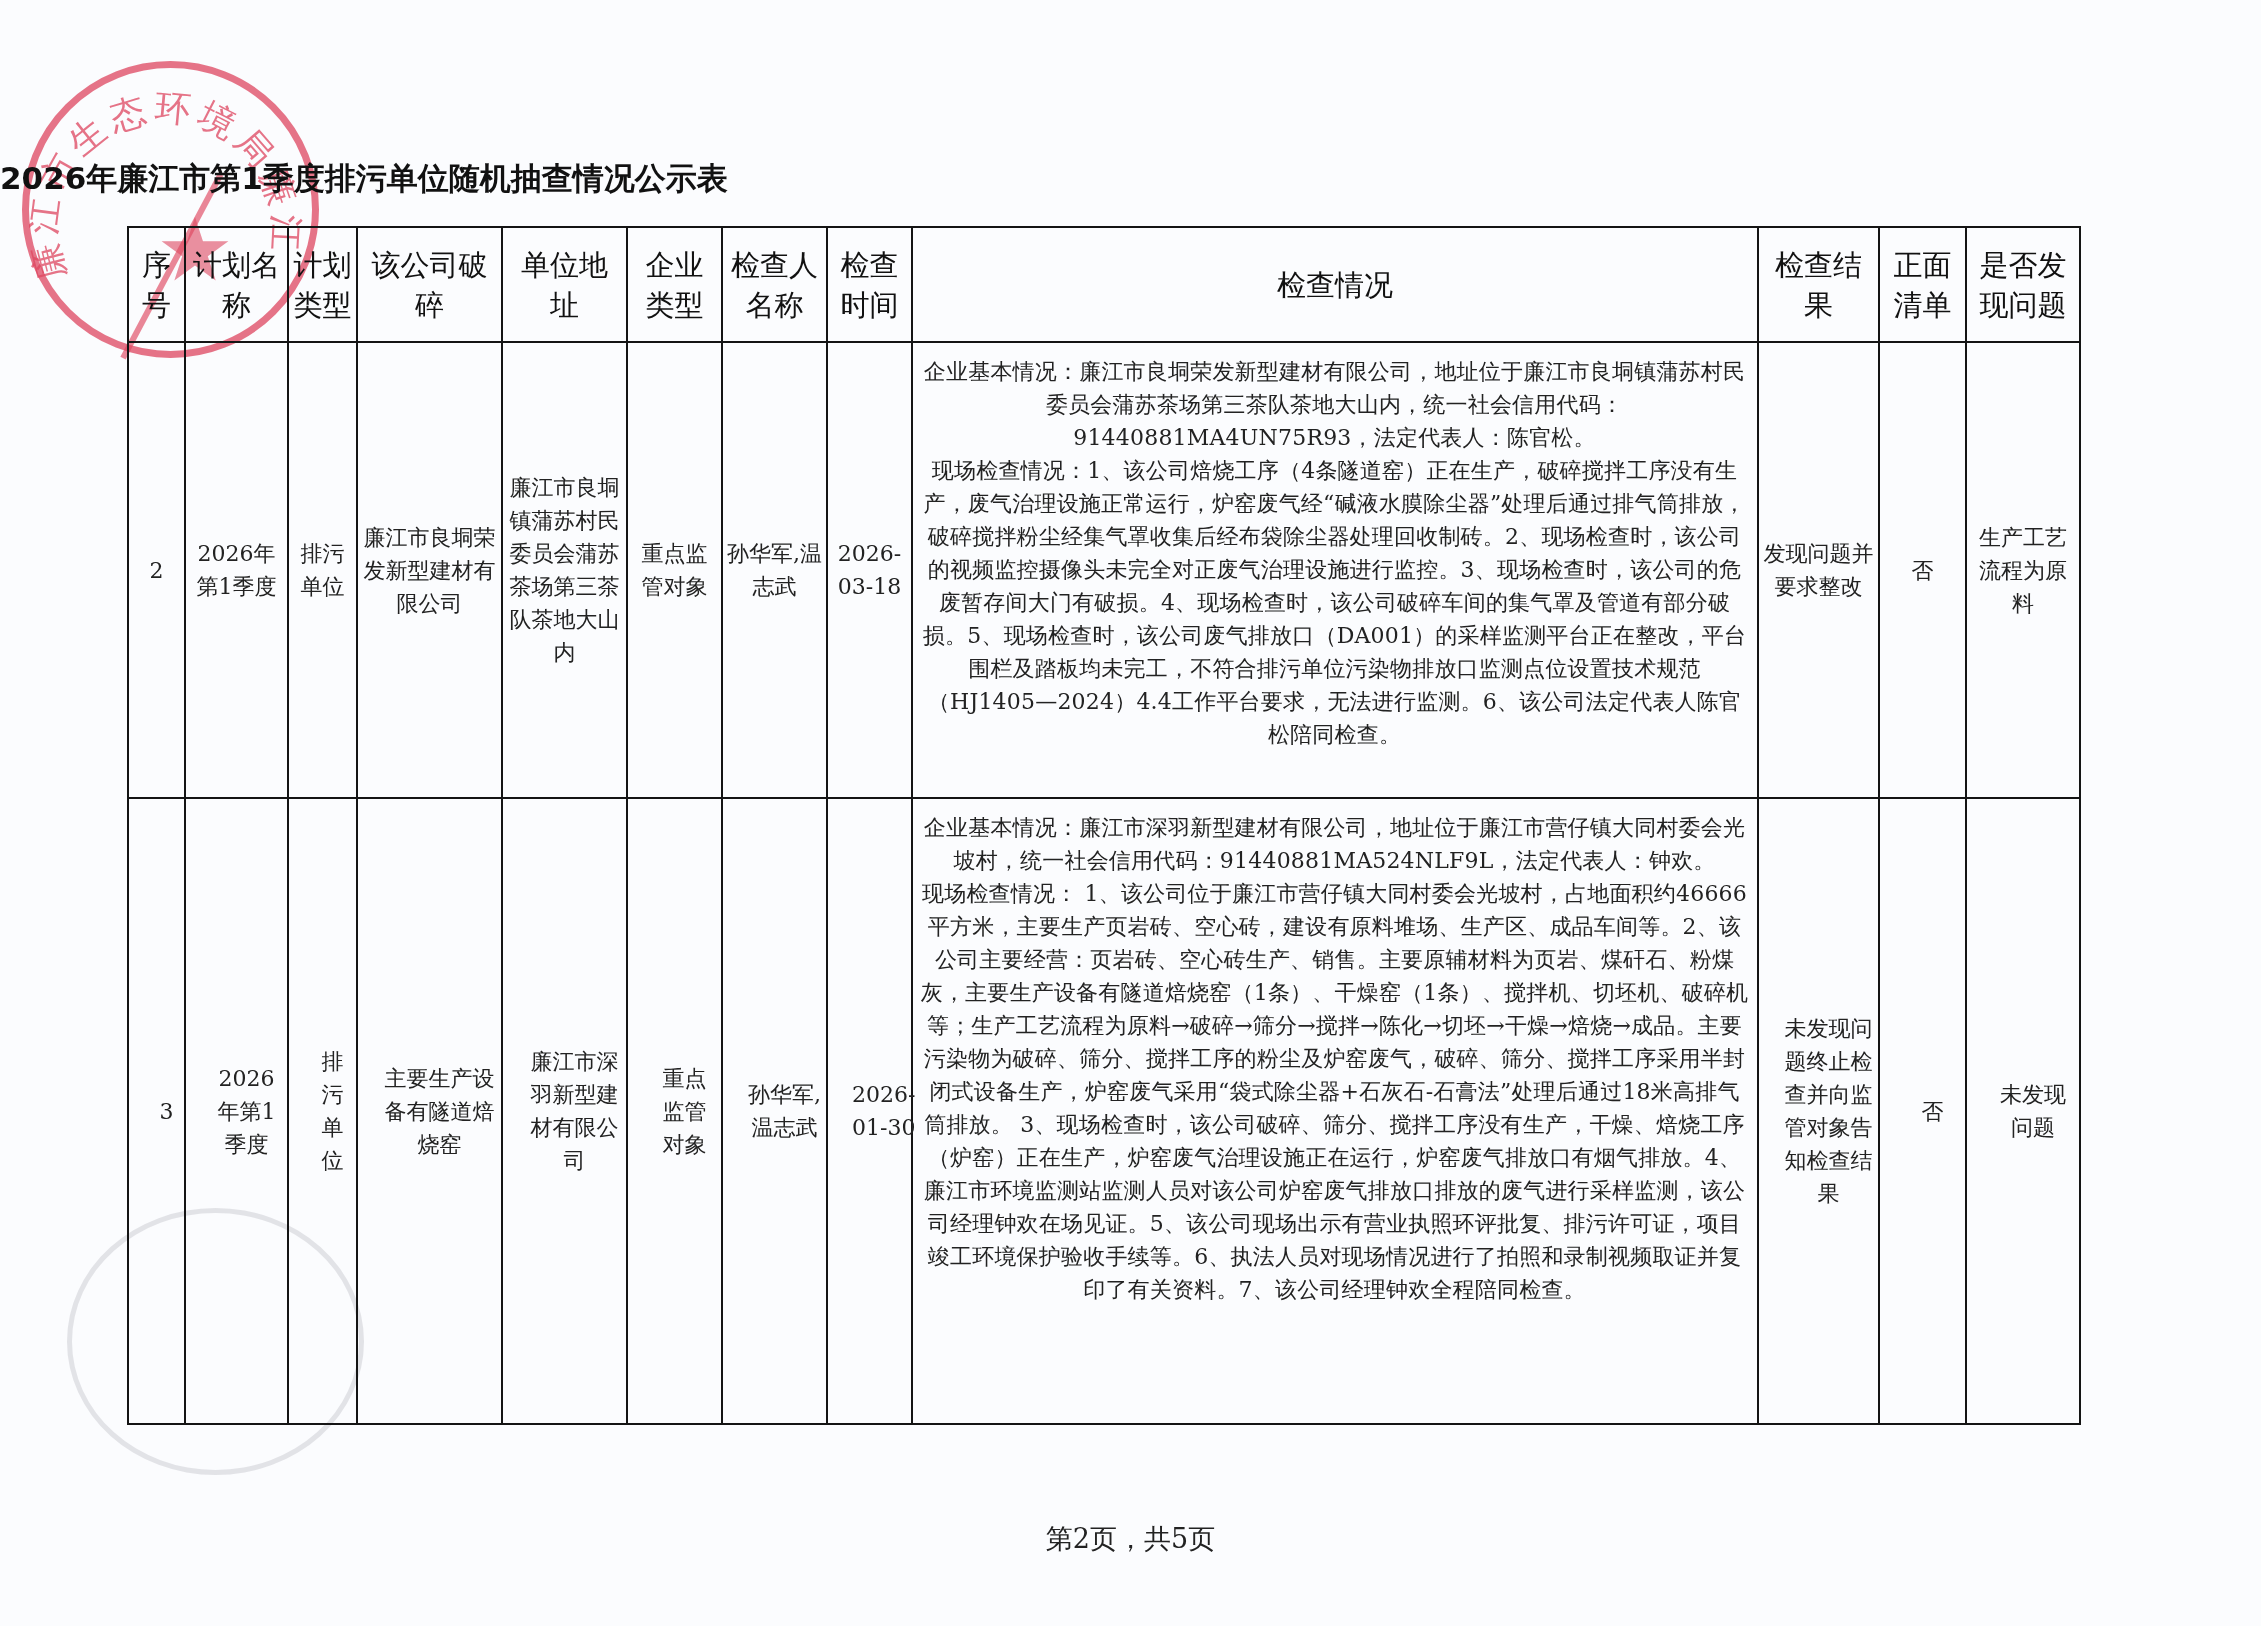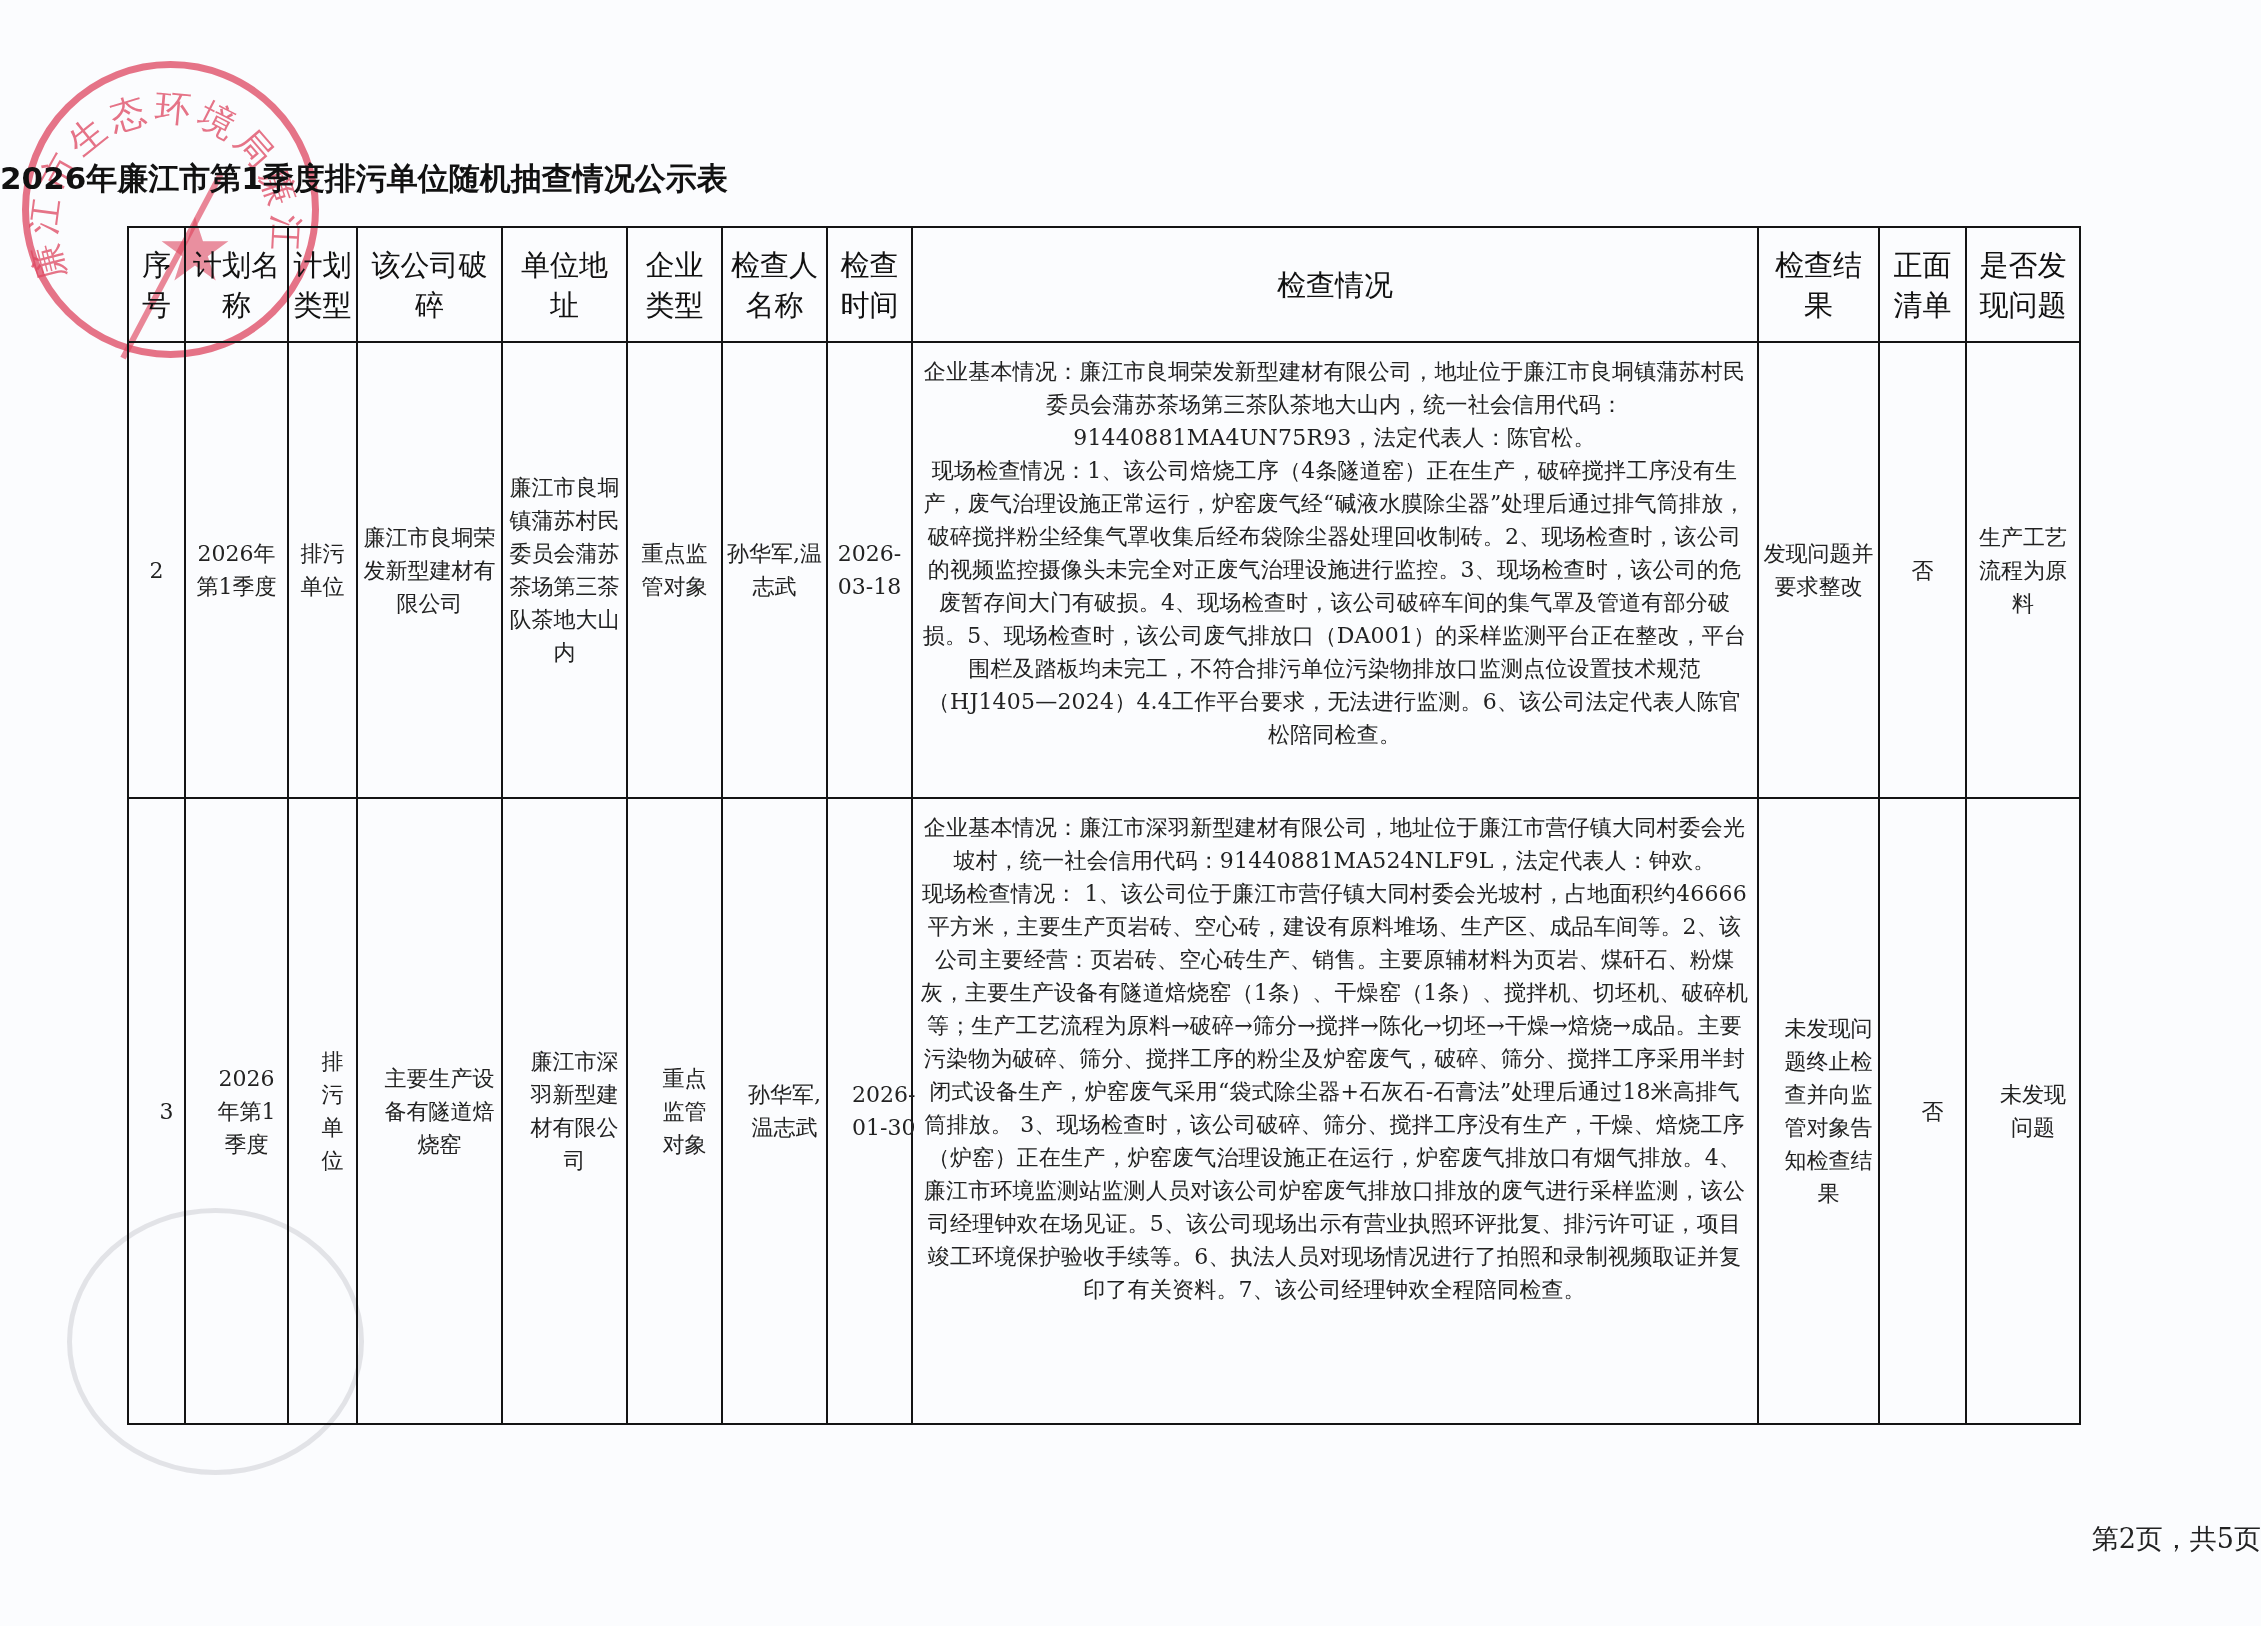--- a/index.html
+++ b/index.html
@@ -50,21 +50,21 @@
       line-height: 33px;
       letter-spacing: 0.2px;
     }
     .detail p { margin: 0; }
     tr.row2 td { height: 432px; }
     tr.row3 td { height: 602px; padding-left: 20px; }
     .cellpad { padding: 0 4px; display: inline-block; }
 
     .footer {
       position: absolute; left: 0; width: 2261px; top: 1521px;
-      text-align: right;
+      text-align: center;
       font-size: 27px;
       color: #222;
     }
 
     
     .seal {
       position: absolute; left: 22px; top: 61px;
       width: 297px; height: 297px; border-radius: 50%;
       border: 7px solid rgba(222, 70, 95, 0.75);
       box-sizing: border-box;

